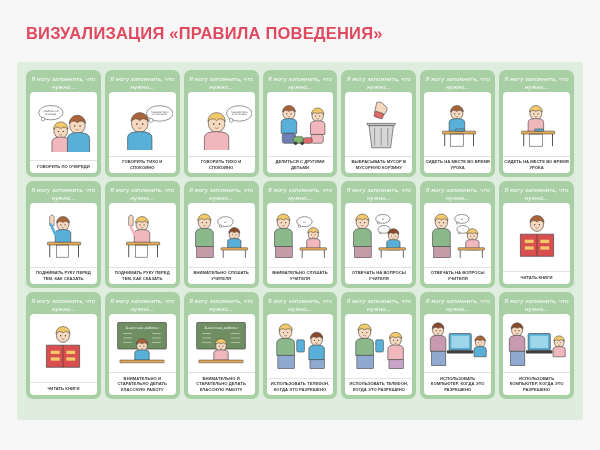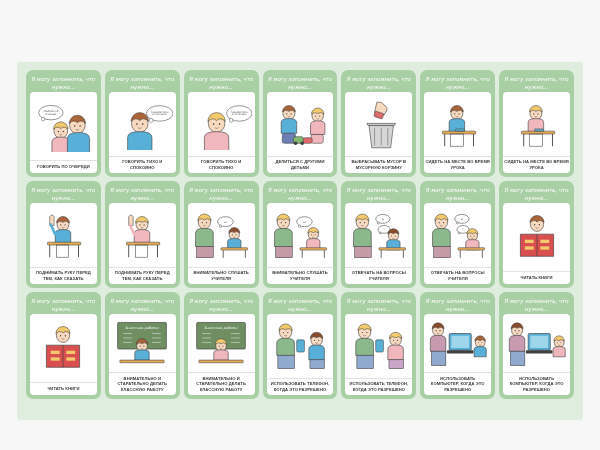--- a/index.html
+++ b/index.html
@@ -87,20 +87,21 @@
     box-sizing:border-box;
     min-height:13px;
     display:flex;align-items:center;justify-content:center;
   }
 </style>
 </head>
 <body>
 
 <div class="page">
 
+  <div class="page-title">ВИЗУАЛИЗАЦИЯ «ПРАВИЛА ПОВЕДЕНИЯ»</div>
 
   <div class="board">
     <div class="grid" id="grid">
         <div class="card">
           <div class="card-head">Я могу запомнить, что нужно...</div>
           <div class="card-body">
             <div class="art">
               <svg viewBox="0 0 56 46" width="62" height="51" xmlns="http://www.w3.org/2000/svg">
     <ellipse cx="17" cy="10.5" rx="11" ry="6.5" fill="#fff" stroke="#3f3f3f" stroke-width="0.5"></ellipse>
                 <ellipse cx="9.96" cy="16.35" rx="1.54" ry="1.69" fill="#fff" stroke="#3f3f3f" stroke-width="0.4"></ellipse>

